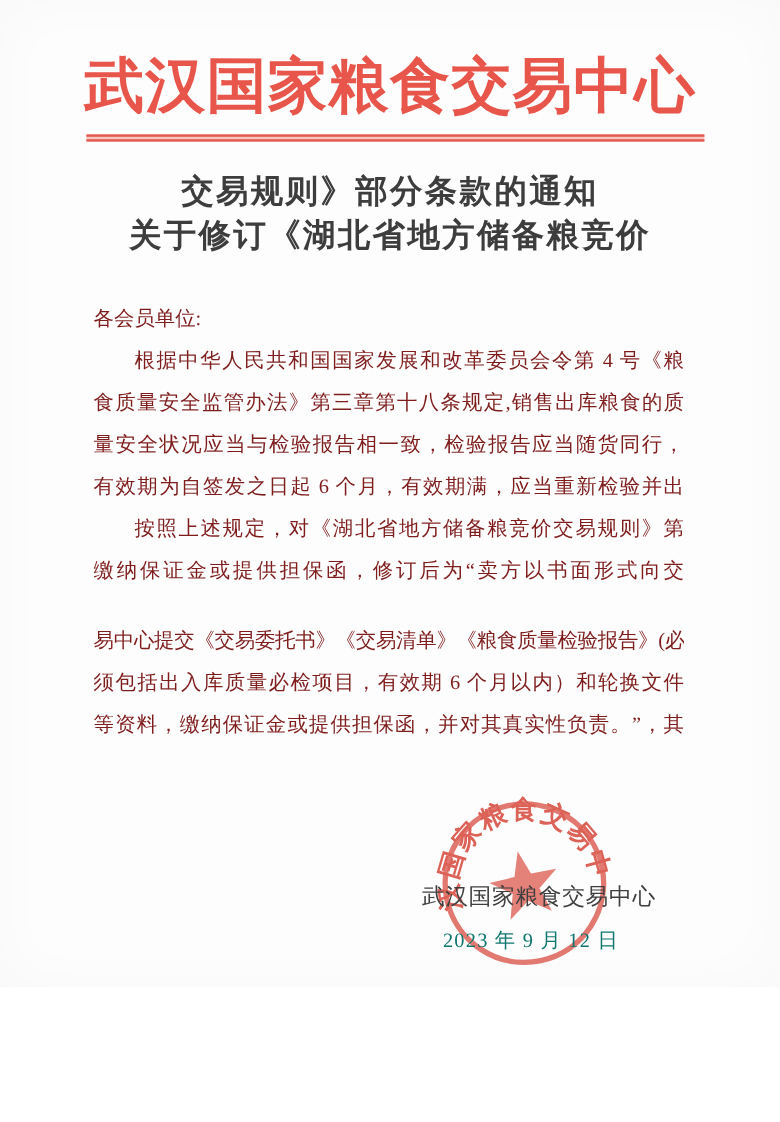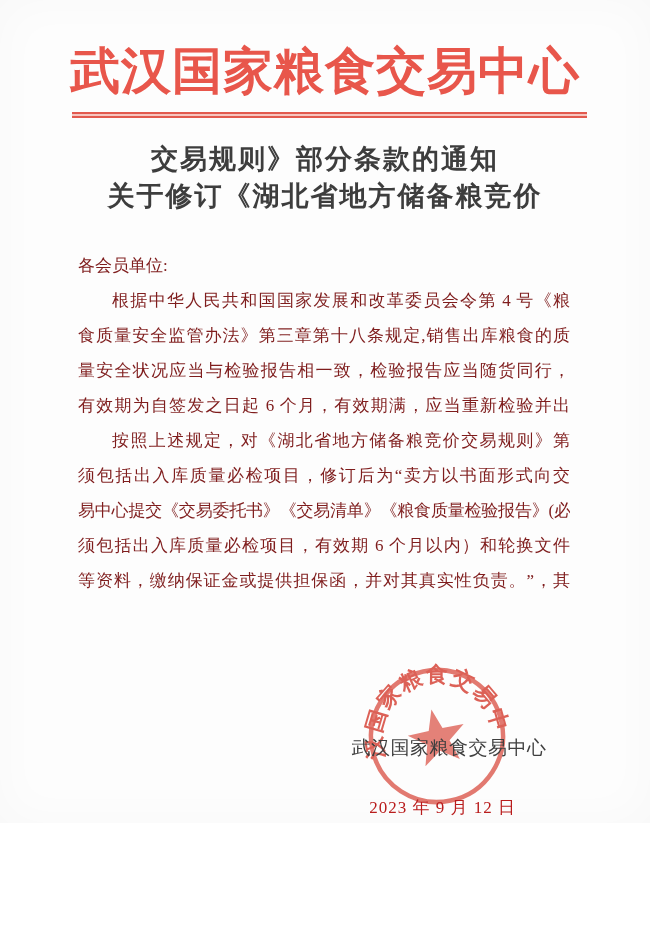--- a/index.html
+++ b/index.html
@@ -29,31 +29,31 @@
     letter-spacing:2px;
   }
   
   .body-text{
     position:absolute;top:248px;left:78px;width:492px;
     font-size:17px;color:#7f1d1d;
   }
   .line{height:35px;line-height:35px;overflow:hidden;}
   .line.stretch{text-align:justify;text-align-last:justify;text-justify:inter-character;}
   .line.indent{padding-left:34px;}
-  .line.tight{letter-spacing:-1px;}
+  .line.tight{letter-spacing:-1px;margin-top:23px;}
   
   .sig-org{
     position:absolute;top:736px;left:350px;width:198px;height:24px;
     text-align:center;font-size:19px;color:#3f3f3f;letter-spacing:0.5px;
     line-height:24px;white-space:nowrap;
   }
   .sig-date{
     position:absolute;top:773px;left:350px;width:185px;height:22px;
-    text-align:center;font-size:17px;color:#b91c1c;letter-spacing:1px;
-    line-height:22px;white-space:nowrap;margin-top:24px;
+    text-align:center;font-size:17px;color:#0f766e;letter-spacing:1px;
+    line-height:22px;white-space:nowrap;
   }
   
   .seal{
     position:absolute;left:362px;top:661px;width:150px;height:150px;
     mix-blend-mode:multiply;opacity:0.85;pointer-events:none;
   }
   .seal textPath{
     font-family:"Liberation Serif","DejaVu Serif",serif;
     font-weight:bold;font-size:22px;letter-spacing:2px;
     fill:#d9463a;
@@ -78,21 +78,21 @@
     <div>关于修订《湖北省地方储备粮竞价</div>
   </div>
 
   <div class="body-text">
     <div class="line">各会员单位:</div>
     <div class="line indent stretch">根据中华人民共和国国家发展和改革委员会令第 4 号《粮</div>
     <div class="line stretch">食质量安全监管办法》第三章第十八条规定,销售出库粮食的质</div>
     <div class="line stretch">量安全状况应当与检验报告相一致，检验报告应当随货同行，</div>
     <div class="line stretch">有效期为自签发之日起 6 个月，有效期满，应当重新检验并出</div>
     <div class="line indent stretch">按照上述规定，对《湖北省地方储备粮竞价交易规则》第</div>
-    <div class="line stretch">须包括出入库质量必检项目，修订后为“卖方以书面形式向交</div>
+    <div class="line stretch">缴纳保证金或提供担保函，修订后为“卖方以书面形式向交</div>
     <div class="line stretch tight">易中心提交《交易委托书》《交易清单》《粮食质量检验报告》(必</div>
     <div class="line stretch">须包括出入库质量必检项目，有效期 6 个月以内）和轮换文件</div>
     <div class="line stretch">等资料，缴纳保证金或提供担保函，并对其真实性负责。”，其</div>
   </div>
 
   <svg class="seal" viewBox="0 0 150 150" xmlns="http://www.w3.org/2000/svg">
     <g transform="rotate(-12 75 75)">
       <circle cx="75" cy="75" r="66" fill="none" stroke="#d9463a" stroke-width="4.5" stroke-opacity="0.85"></circle>
       <polygon points="75,48 82.05,68.3 103.5,68.7 86.4,81.7 92.6,102.3 75,90 57.4,102.3 63.6,81.7 46.5,68.7 67.95,68.3" fill="#d9463a" fill-opacity="0.8"></polygon>
       <path id="sealArc" d="M 22,95 A 56,56 0 1 1 128,95" fill="none"></path>

